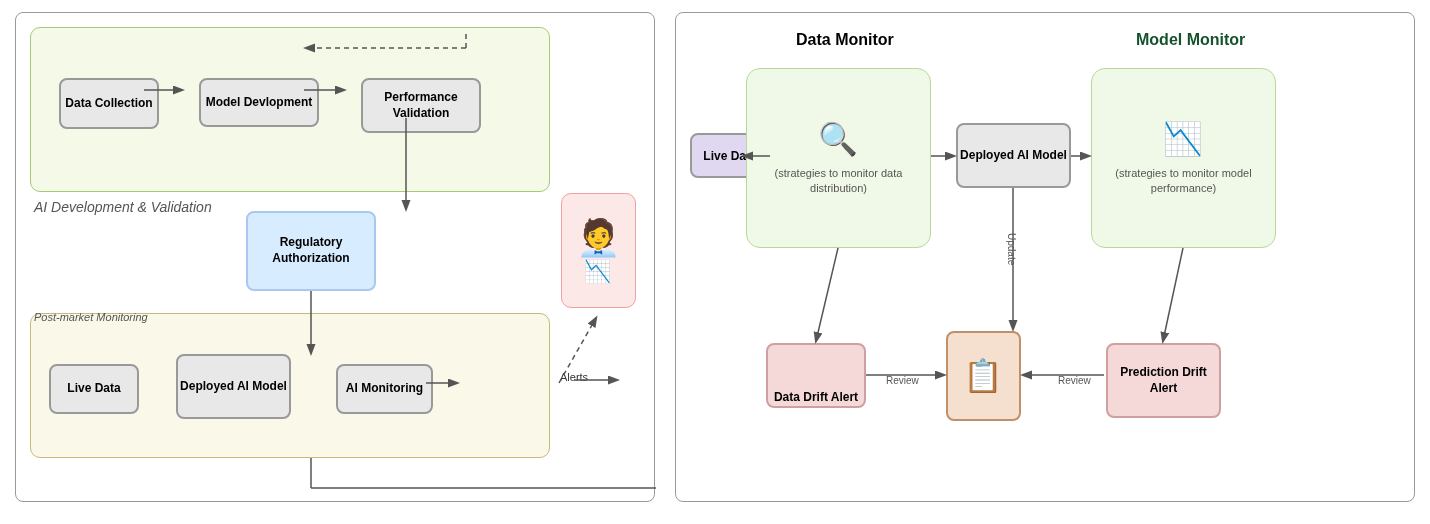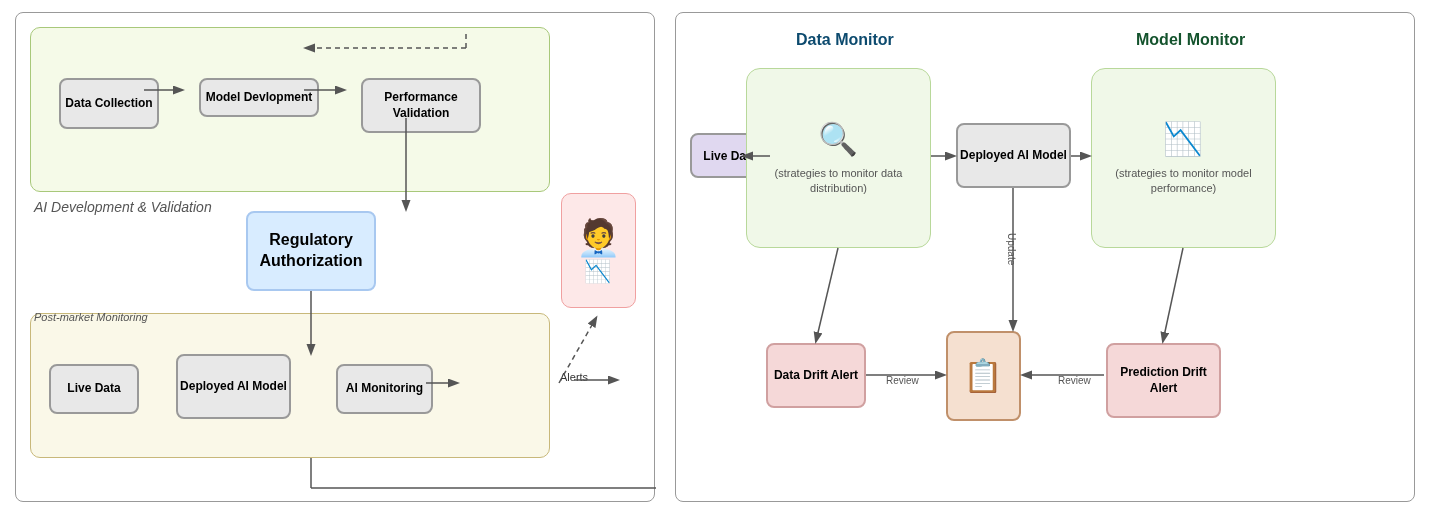--- a/index.html
+++ b/index.html
@@ -86,21 +86,21 @@
       top: 50px;
       left: 28px;
       width: 100px;
       height: 51px;
     }
     
     .box-model-dev {
       top: 50px;
       left: 168px;
       width: 120px;
-      height: 39px;
+      height: 49px;
       text-align: center;
     }
     
     .box-perf-val {
       top: 50px;
       left: 330px;
       width: 120px;
       height: 55px;
     }
     
@@ -110,21 +110,21 @@
       left: 230px;
       width: 130px;
       height: 80px;
       border: 2px solid #a8c8f0;
       border-radius: 8px;
       background: #d8ecff;
       display: flex;
       align-items: center;
       justify-content: flex-end;
       text-align: center;
-      font-size: 16px;
+      font-size: 12px;
       font-weight: bold;
       line-height: 1.3;
     }
     
     .box-live-data-left {
       top: 50px;
       left: 18px;
       width: 90px;
       height: 50px;
     }
@@ -190,21 +190,21 @@
       height: 490px;
       position: relative;
       background: #fff;
     }
     .data-monitor-label {
       position: absolute;
       top: 18px;
       left: 120px;
       font-size: 16px;
       font-weight: bold;
-      color: #0c4a6e;
+      color: #000000;
     }
     .model-monitor-label {
       position: absolute;
       top: 18px;
       left: 460px;
       font-size: 16px;
       font-weight: bold;
       color: #14532d;
     }
     
@@ -284,21 +284,21 @@
     .box-data-drift {
       position: absolute;
       top: 330px;
       left: 90px;
       width: 100px;
       height: 65px;
       border: 2px solid #d0a0a0;
       border-radius: 8px;
       background: #f5d8d8;
       display: flex;
-      align-items: center;
+      align-items: flex-end;
       justify-content: center;
       text-align: center;
       font-size: 12px;
       font-weight: bold;
       line-height: 1.3;
     }
     
     .box-pred-drift {
       position: absolute;
       top: 330px;

